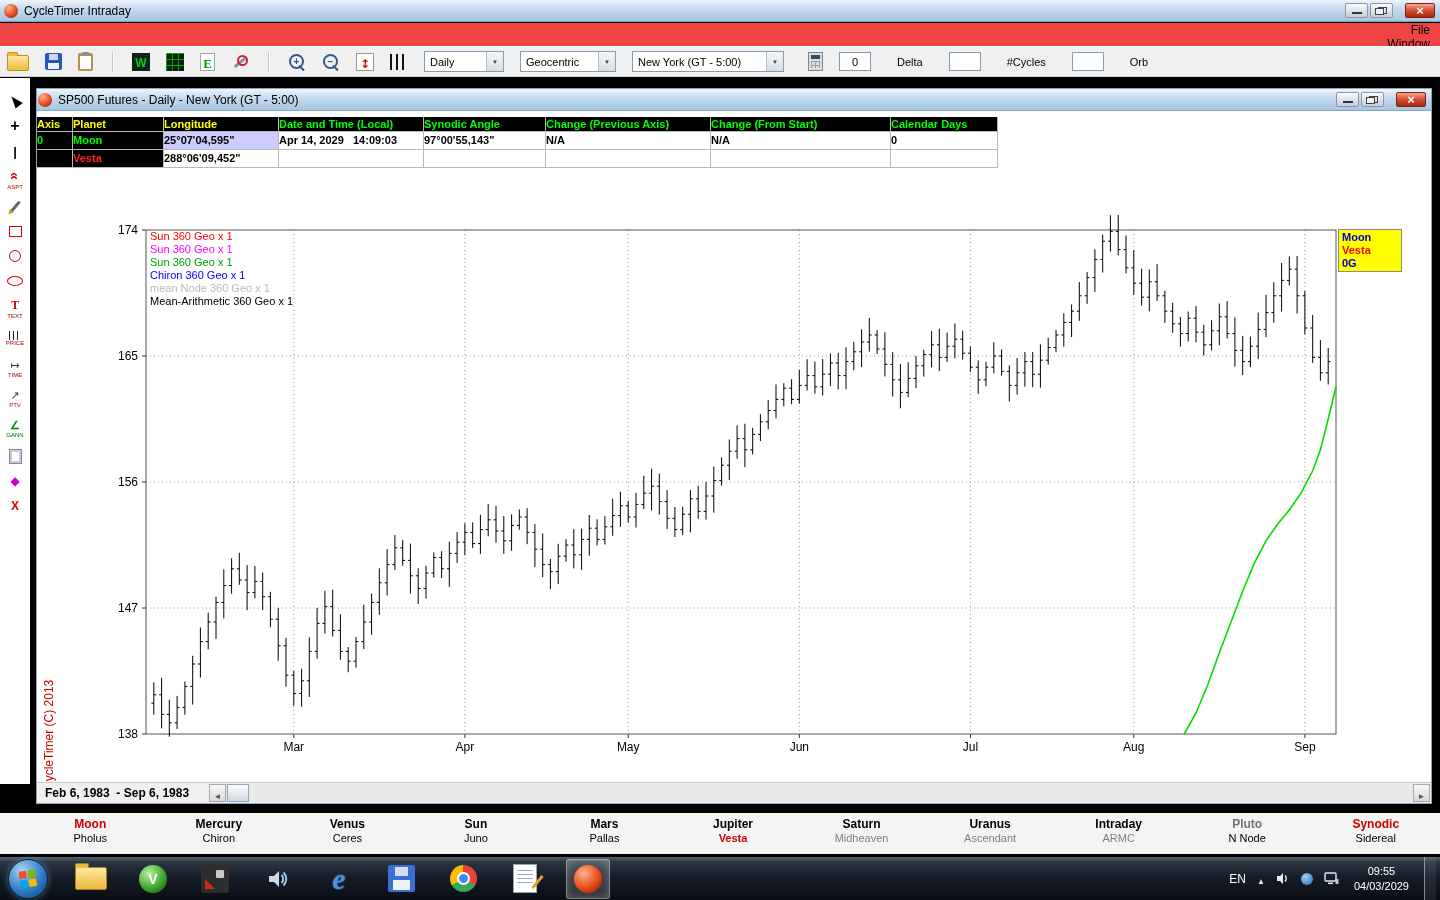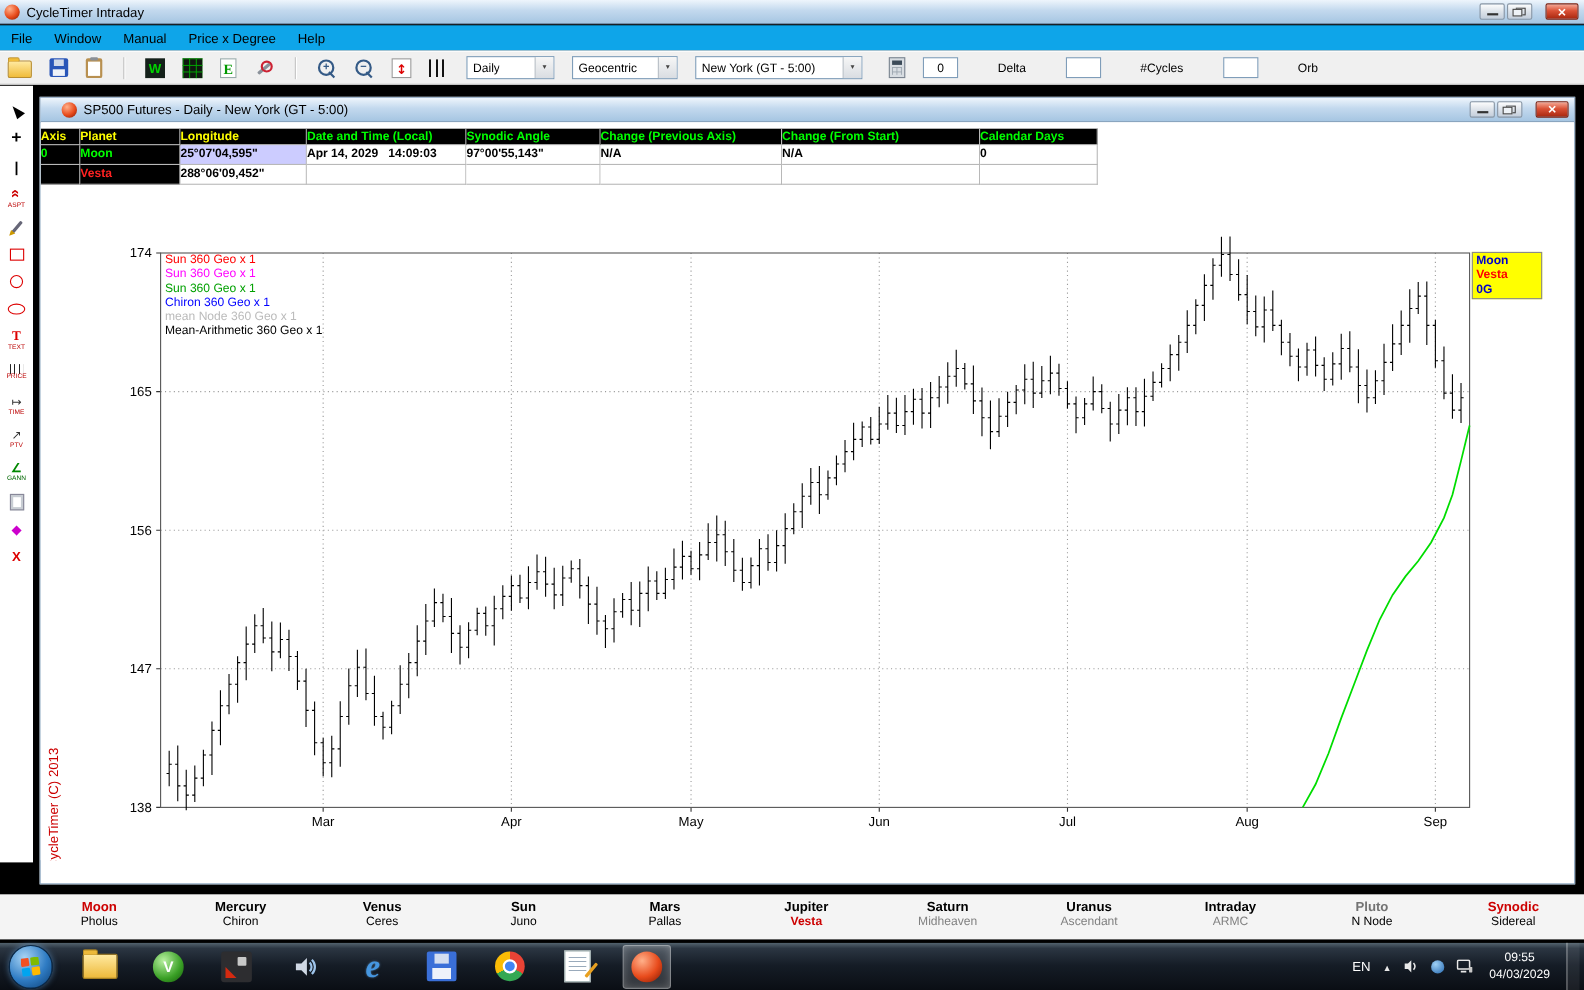--- a/index.html
+++ b/index.html
@@ -16,22 +16,22 @@
   .winbtns{position:absolute;right:5px;top:3px;display:flex;gap:2px;align-items:center;}
   .wbtn{position:relative;width:23px;height:15px;box-sizing:border-box;
     background:linear-gradient(#fdfdfd,#dde3ea 50%,#c4cedb);border:1px solid #8a97a5;border-radius:2px;}
   .wb-min::before{content:"";position:absolute;left:6px;bottom:3px;width:10px;height:2px;background:#333;}
   .wb-restore::before{content:"";position:absolute;width:7px;height:5px;border:1px solid #444;right:5px;top:3px;}
   .wb-restore::after{content:"";position:absolute;width:7px;height:5px;border:1px solid #444;left:4px;bottom:2px;background:#eef2f6;}
   .wb-close{width:30px;margin-left:10px;background:linear-gradient(#f4a896,#da5136 45%,#a92810);border-color:#7c2212;}
   .wb-close::before{content:"×";position:absolute;left:0;right:0;top:-1px;text-align:center;font-size:13px;font-weight:bold;color:#fff;}
 
   
-  .menubar{position:absolute;left:0;top:23px;width:1440px;height:23px;background:#0ea5e9;
-    display:flex;align-items:center;box-sizing:border-box;}
+  .menubar{position:absolute;left:0;top:23px;width:1440px;height:23px;background:#ef4444;
+    display:flex;align-items:flex-end;box-sizing:border-box;flex-direction:column;}
   .menu-item{padding:0 10px;font-size:12px;color:#000;}
   .toolbar{position:absolute;left:0;top:46px;width:1440px;height:31px;background:#f0f0f0;
     border-top:1px solid #fff;border-bottom:1px solid #cfcfcf;display:flex;align-items:center;
     gap:16px;padding-left:7px;box-sizing:border-box;}
   .tsep{width:1px;height:20px;background:#c4c4c4;box-shadow:1px 0 0 #fff;margin:0 3px;flex:0 0 auto;}
   .tbi{flex:0 0 auto;position:relative;}
   .i-folder{width:20px;height:14px;background:linear-gradient(#ffe9a0,#f0bc3a);border:1px solid #b98e2f;border-radius:2px;margin-top:3px;}
   .i-folder::before{content:"";position:absolute;top:-4px;left:-1px;width:9px;height:3px;background:#f0bc3a;border:1px solid #b98e2f;border-bottom:none;border-radius:2px 2px 0 0;}
   .i-floppy{width:17px;height:17px;background:#2855b8;border-radius:2px;}
   .i-floppy::before{content:"";position:absolute;top:1px;left:4px;width:9px;height:6px;background:#cfd8e8;}
@@ -62,21 +62,21 @@
   .i-calc::after{content:"";position:absolute;left:2px;right:2px;top:8px;bottom:2px;
     background-image:linear-gradient(#9aa4ae 1px,transparent 1px),linear-gradient(90deg,#9aa4ae 1px,transparent 1px);background-size:4px 4px;}
   .combo{height:21px;background:#fff;border:1px solid #7f9db9;display:flex;align-items:center;
     font-size:11px;padding-left:5px;box-sizing:border-box;flex:0 0 auto;position:relative;color:#000;}
   .combo .cval{white-space:nowrap;overflow:hidden;}
   .combo .carrow{width:16px;height:100%;margin-left:auto;background:linear-gradient(#f6f6f6,#d9dde2);
     border-left:1px solid #b5bcc4;display:flex;align-items:center;justify-content:center;}
   .combo .carrow::before{content:"▼";font-size:6px;color:#444;}
   .tb-input{width:30px;height:17px;background:#fff;border:1px solid #7f9db9;font:11px "Liberation Sans",sans-serif;
     text-align:center;padding:0;flex:0 0 auto;}
-  .tb-label{font-size:11px;color:#000;margin:0 20px;flex:0 0 auto;}
+  .tb-label{font-size:11px;color:#000;margin:0 10px;flex:0 0 auto;}
 
   
   .client{position:absolute;left:0;top:78px;width:1440px;height:778px;background:#000;}
 
   
   .sidebar{position:absolute;left:0;top:0;width:30px;height:706px;background:#fff;
     display:flex;flex-direction:column;align-items:center;padding-top:12px;box-sizing:border-box;gap:3px;}
   .s-item{height:22px;display:flex;flex-direction:column;align-items:center;justify-content:center;flex:0 0 auto;}
   .s-item.tall{height:27px;}
   .s-label{font-size:6px;line-height:6px;color:#b00;letter-spacing:0;}
@@ -98,21 +98,21 @@
   .g-copy{width:11px;height:13px;background:#c8cdd3;border:1px solid #889;position:relative;}
   .g-copy::before{content:"";position:absolute;inset:2px;background:#fff;}
   .g-diamond::before{content:"◆";font-size:12px;color:#c0c;}
   .g-xdel::before{content:"X";font:bold 12px "Liberation Sans",sans-serif;color:#d00;}
 
   
   .chartwin{position:absolute;left:36px;top:10px;width:1396px;height:716px;background:#fff;
     border:1px solid #8aa5bf;box-sizing:border-box;}
   .ctitle{position:absolute;left:0;top:0;right:0;height:22px;
     background:linear-gradient(#eef5fc,#c3d9ee 45%,#a6c6e2);border-bottom:1px solid #8aa5bf;
-    display:flex;align-items:center;padding-left:19px;box-sizing:border-box;}
+    display:flex;align-items:center;padding-left:1px;box-sizing:border-box;}
   .ccontent{position:absolute;left:0;top:23px;right:0;bottom:21px;background:#fff;overflow:hidden;}
 
   
   #ptable{position:absolute;left:0;top:5px;}
   .trow{display:flex;}
   .tcell{box-sizing:border-box;border-right:1px solid #b8b8b8;border-bottom:1px solid #b8b8b8;
     height:18px;background:#fff;color:#000;font:bold 11px/17px "Liberation Sans",sans-serif;
     white-space:pre;overflow:hidden;}
   .trow.thead .tcell{height:15px;line-height:14px;background:#000;}
   .tcell.dark{background:#000;}
@@ -394,20 +394,28 @@
             <div class="lg-line" style="color: rgb(0, 0, 0);">Mean-Arithmetic 360 Geo x 1</div>
           </div>
         <div id="overlay-box" style="background: rgb(255, 255, 0);">
             <div class="ob-line" style="color: rgb(0, 0, 204);">Moon</div>
             <div class="ob-line" style="color: rgb(255, 0, 0);">Vesta</div>
             <div class="ob-line" style="color: rgb(0, 0, 204);">0G</div>
           </div>
         <div class="watermark">CycleTimer (C) 2013</div>
       </div>
 
+      <div class="cstatus">
+        <span class="status-text">Feb 6, 1983  - Sep 6, 1983</span>
+        <div class="hscroll">
+          <span class="sbtn sb-left"></span>
+          <span class="sthumb"></span>
+          <span class="sbtn sb-right"></span>
+        </div>
+      </div>
     </div>
 
     <div id="planet-panel">
         <div class="pp-col">
           <div class="pp-top" style="color: rgb(204, 0, 0);">Moon</div>
           <div class="pp-bottom" style="color: rgb(0, 0, 0);">Pholus</div>
         </div>
         <div class="pp-col">
           <div class="pp-top" style="color: rgb(0, 0, 0);">Mercury</div>
           <div class="pp-bottom" style="color: rgb(0, 0, 0);">Chiron</div>

